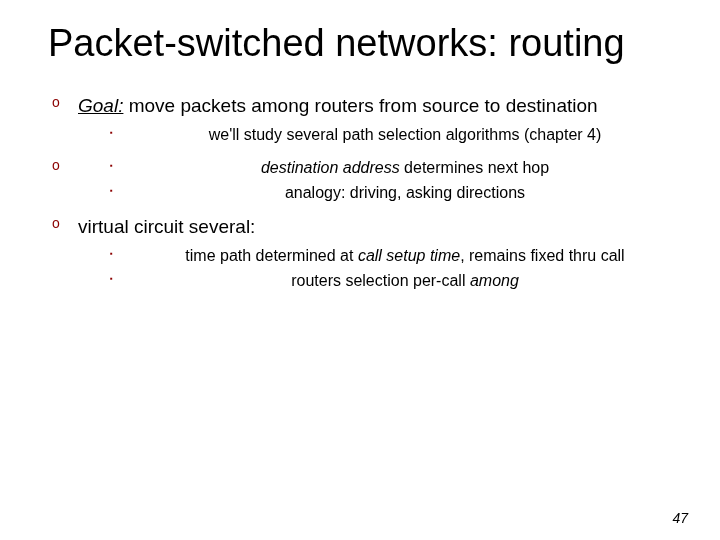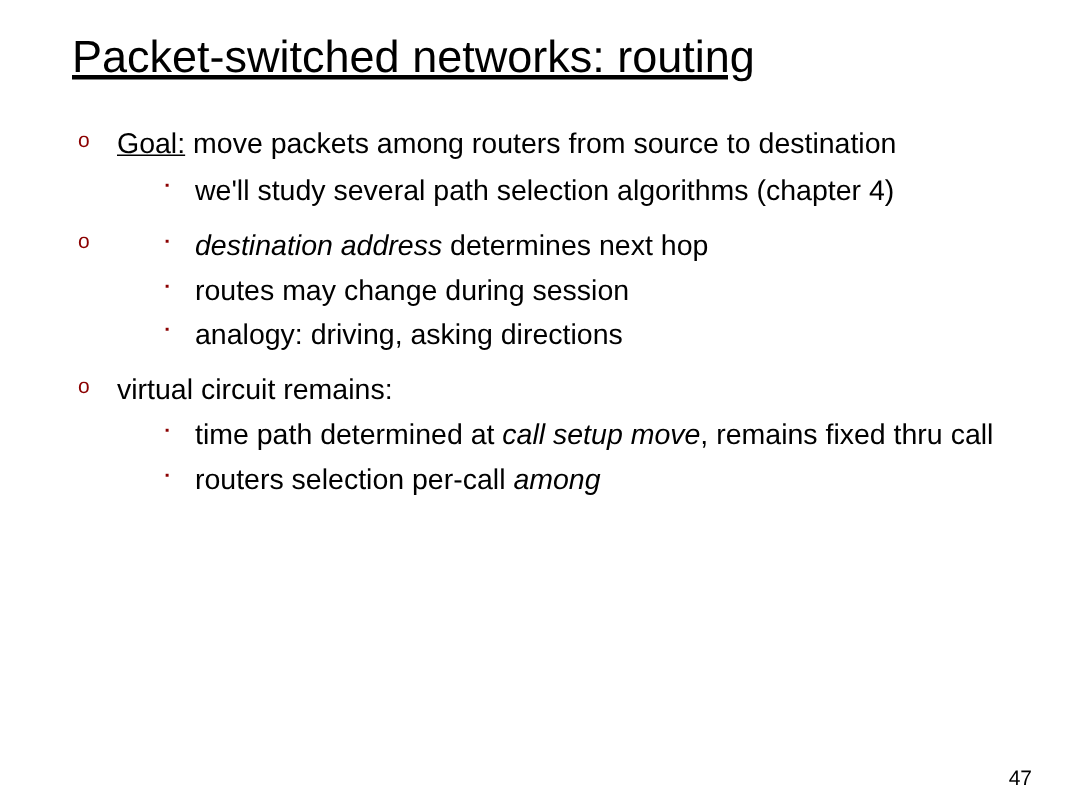--- a/index.html
+++ b/index.html
@@ -12,22 +12,21 @@
     color: #000;
   }
   .slide {
     box-sizing: border-box;
     width: 720px;
     height: 540px;
     padding: 22px 40px 18px 48px;
     position: relative;
   }
   .title {
-    font-size: 30px;
-    text-decoration: underline;
+    font-size: 38px;
     margin: 0 0 28px 0;
     font-weight: normal;
   }
   ul.outer {
     list-style: none;
     margin: 0;
     padding: 0 0 0 4px;
   }
   ul.outer > li {
     position: relative;
@@ -44,70 +43,71 @@
     font-size: 14px;
     color: #8b0000;
   }
   ul.inner {
     list-style: none;
     margin: 4px 0 10px 0;
     padding: 0 0 0 32px;
   }
   ul.inner > li {
     position: relative;
-    font-size: 19px;
+    font-size: 16px;
     line-height: 1.45;
     padding-left: 20px;
     margin-bottom: 2px;
+    text-align: center;
   }
   ul.inner > li::before {
     content: "▪";
     position: absolute;
     left: 0;
     top: 4px;
     font-size: 8px;
     color: #8b0000;
   }
-  .u-it { text-decoration: underline; }
+  .u-it { text-decoration: underline; font-style: italic; }
   .it { font-style: italic; }
   .pagenum {
     position: absolute;
     right: 32px;
     bottom: 14px;
     font-family: Arial, sans-serif;
     font-size: 14px;
+    font-style: italic;
   }
 </style>
 </head>
 <body>
 
 <div class="slide">
   <h1 class="title">Packet-switched networks: routing</h1>
 
   <ul class="outer">
 
     <li>
       <span class="u-it">Goal:</span><span> move packets among routers from source to destination</span>
       <ul class="inner">
         <li><span>we'll study several path selection algorithms (chapter 4)</span></li>
       </ul>
     </li>
 
     <li>
       <ul class="inner">
         <li><span class="it">destination address</span><span> determines next hop</span></li>
-        <li><span>routes may change during session</span></li>
         <li><span>analogy: driving, asking directions</span></li>
       </ul>
     </li>
 
     <li>
-      <span>virtual circuit remains:</span>
+      <span>virtual circuit several:</span>
       <ul class="inner">
-        <li><span>time path determined at </span><span class="it">call setup move</span><span>, remains fixed thru call</span></li>
+        <li><span>time path determined at </span><span class="it">call setup time</span><span>, remains fixed thru call</span></li>
         <li><span>routers selection per-call </span><span class="it">among</span></li>
       </ul>
     </li>
 
   </ul>
 
   <div class="pagenum">47</div>
 </div>
 
 </body></html>

